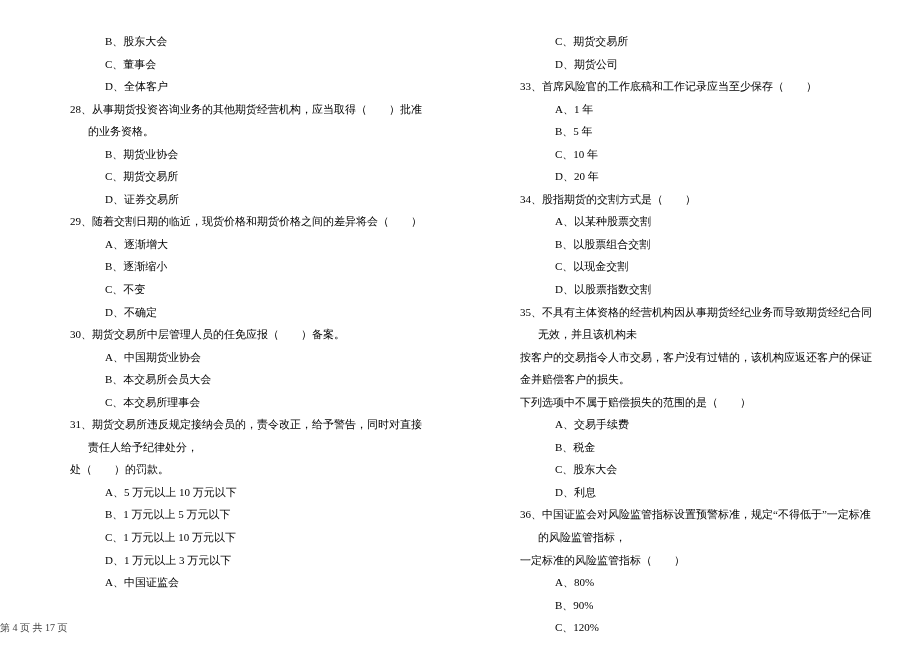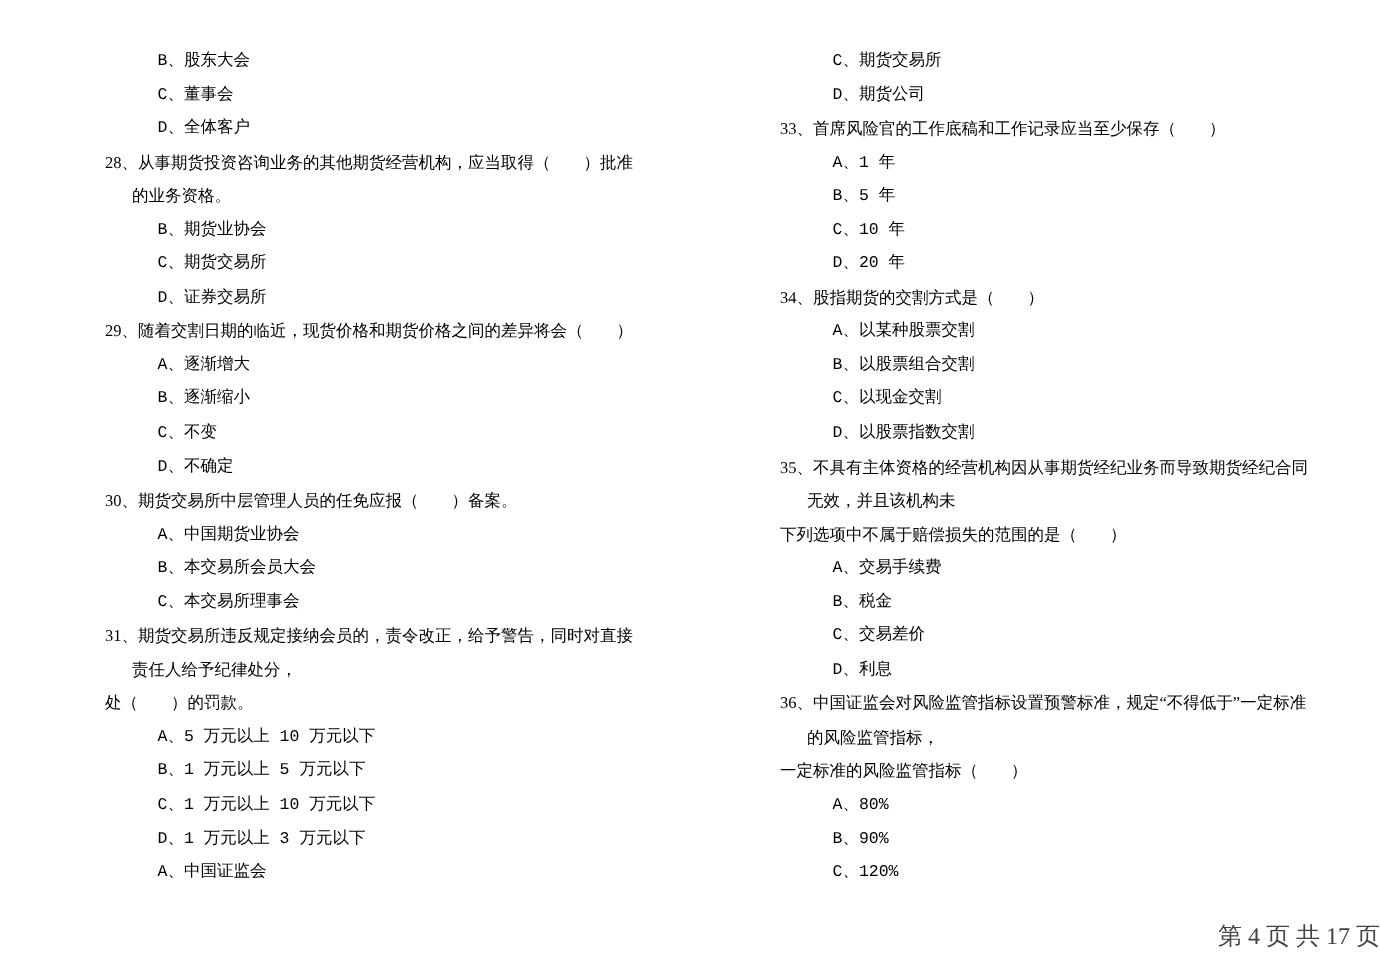--- a/index.html
+++ b/index.html
@@ -21,37 +21,36 @@
       display: flex;
       gap: 60px;
       height: 560px;
     }
     .col {
       flex: 1;
       line-height: 2.05;
     }
     .option {
       padding-left: 65px;
-      font-family: Liberation Mono, monospace;
     }
     .question {
       padding-left: 30px;
       text-indent: -18px;
       margin-left: 18px;
     }
     .question-cont {
       padding-left: 30px;
     }
     .footer {
       position: absolute;
       bottom: 15px;
       left: 0;
-      right: 0;
-      text-align: right;
-      font-size: 16px;
+      right: 17px;
+      text-align: left;
+      font-size: 10px;
       color: #444;
     }
   </style>
 </head>
 <body>
 
 <div class="columns">
   <div class="col">
     <div class="option">B、股东大会</div>
     <div class="option">C、董事会</div>
@@ -85,24 +84,25 @@
     <div class="option">A、1 年</div>
     <div class="option">B、5 年</div>
     <div class="option">C、10 年</div>
     <div class="option">D、20 年</div>
     <div class="question">34、股指期货的交割方式是（　　）</div>
     <div class="option">A、以某种股票交割</div>
     <div class="option">B、以股票组合交割</div>
     <div class="option">C、以现金交割</div>
     <div class="option">D、以股票指数交割</div>
     <div class="question">35、不具有主体资格的经营机构因从事期货经纪业务而导致期货经纪合同无效，并且该机构未</div>
+    <div class="question-cont">按客户的交易指令人市交易，客户没有过错的，该机构应返还客户的保证金并赔偿客户的损失。</div>
     <div class="question-cont">下列选项中不属于赔偿损失的范围的是（　　）</div>
     <div class="option">A、交易手续费</div>
     <div class="option">B、税金</div>
-    <div class="option">C、交易差价</div>
+    <div class="option">C、股东大会</div>
     <div class="option">D、利息</div>
     <div class="question">36、中国证监会对风险监管指标设置预警标准，规定“不得低于”一定标准的风险监管指标，</div>
     <div class="question-cont">一定标准的风险监管指标（　　）</div>
     <div class="option">A、80%</div>
     <div class="option">B、90%</div>
     <div class="option">C、120%</div>
 
   </div>
 </div>
 

